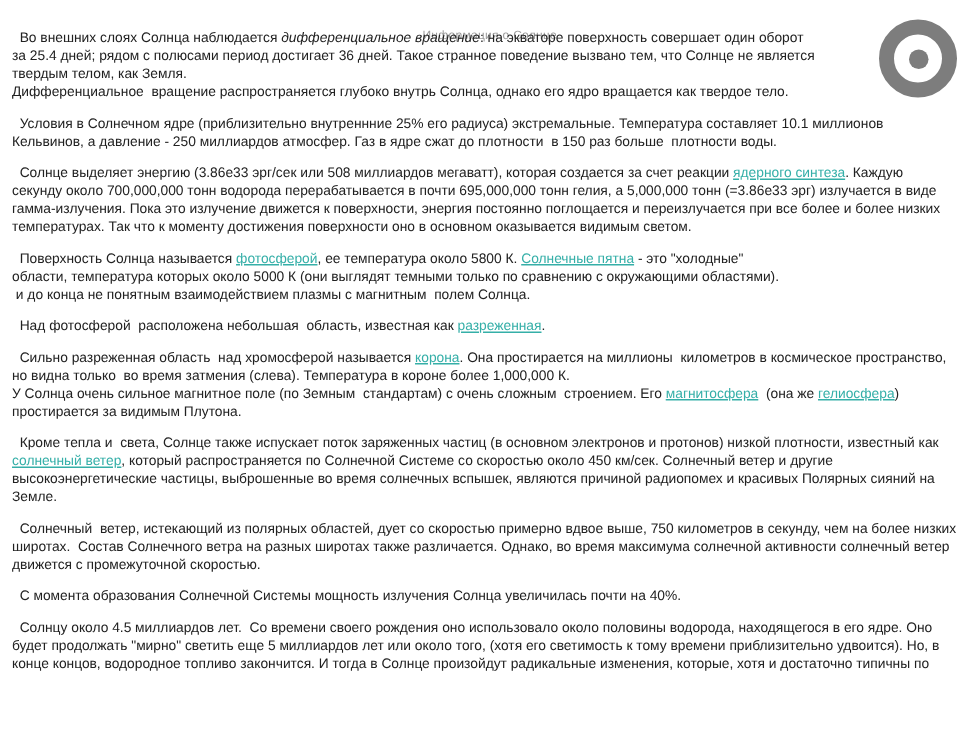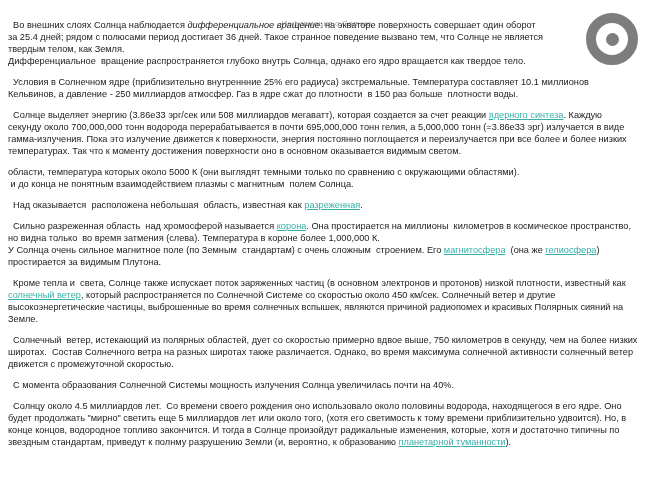--- a/index.html
+++ b/index.html
@@ -59,25 +59,26 @@
       <div class="line"><span class="">  Условия в Солнечном ядре (приблизительно внутреннние 25% его радиуса) экстремальные. Температура составляет 10.1 миллионов</span></div>
       <div class="line"><span class="">Кельвинов, а давление - 250 миллиардов атмосфер. Газ в ядре сжат до плотности  в 150 раз больше  плотности воды.</span></div>
     </div>
     <div class="para">
       <div class="line"><span class="">  Солнце выделяет энергию (3.86e33 эрг/сек или 508 миллиардов мегаватт), которая создается за счет реакции </span><a href="#" class="doclink">ядерного синтеза</a><span class="">. Каждую</span></div>
       <div class="line"><span class="">секунду около 700,000,000 тонн водорода перерабатывается в почти 695,000,000 тонн гелия, а 5,000,000 тонн (=3.86e33 эрг) излучается в виде</span></div>
       <div class="line"><span class="">гамма-излучения. Пока это излучение движется к поверхности, энергия постоянно поглощается и переизлучается при все более и более низких</span></div>
       <div class="line"><span class="">температурах. Так что к моменту достижения поверхности оно в основном оказывается видимым светом.</span></div>
     </div>
     <div class="para">
+      <div class="line"><span class="">  Поверхность Солнца называется </span><a href="#" class="doclink">фотосферой</a><span class="">, ее температура около 5800 К. </span><a href="#" class="doclink">Солнечные пятна</a><span class=""> - это "холодные"</span></div>
       <div class="line"><span class="">области, температура которых около 5000 К (они выглядят темными только по сравнению с окружающими областями).</span></div>
       <div class="line"><span class=""> и до конца не понятным взаимодействием плазмы с магнитным  полем Солнца.</span></div>
     </div>
     <div class="para">
-      <div class="line"><span class="">  Над оказывается  расположена небольшая  область, известная как </span><a href="#" class="doclink">разреженная</a><span class="">.</span></div>
+      <div class="line"><span class="">  Над фотосферой  расположена небольшая  область, известная как </span><a href="#" class="doclink">разреженная</a><span class="">.</span></div>
     </div>
     <div class="para">
       <div class="line"><span class="">  Сильно разреженная область  над хромосферой называется </span><a href="#" class="doclink">корона</a><span class="">. Она простирается на миллионы  километров в космическое пространство,</span></div>
       <div class="line"><span class="">но видна только  во время затмения (слева). Температура в короне более 1,000,000 К.</span></div>
       <div class="line"><span class="">У Солнца очень сильное магнитное поле (по Земным  стандартам) с очень сложным  строением. Его </span><a href="#" class="doclink">магнитосфера</a><span class="">  (она же </span><a href="#" class="doclink">гелиосфера</a><span class="">)</span></div>
       <div class="line"><span class="">простирается за видимым Плутона.</span></div>
     </div>
     <div class="para">
       <div class="line"><span class="">  Кроме тепла и  света, Солнце также испускает поток заряженных частиц (в основном электронов и протонов) низкой плотности, известный как</span></div>
       <div class="line"><a href="#" class="doclink">солнечный ветер</a><span class="">, который распространяется по Солнечной Системе со скоростью около 450 км/сек. Солнечный ветер и другие</span></div>
@@ -89,15 +90,14 @@
       <div class="line"><span class="">широтах.  Состав Солнечного ветра на разных широтах также различается. Однако, во время максимума солнечной активности солнечный ветер</span></div>
       <div class="line"><span class="">движется с промежуточной скоростью.</span></div>
     </div>
     <div class="para">
       <div class="line"><span class="">  С момента образования Солнечной Системы мощность излучения Солнца увеличилась почти на 40%.</span></div>
     </div>
     <div class="para">
       <div class="line"><span class="">  Солнцу около 4.5 миллиардов лет.  Со времени своего рождения оно использовало около половины водорода, находящегося в его ядре. Оно</span></div>
       <div class="line"><span class="">будет продолжать "мирно" светить еще 5 миллиардов лет или около того, (хотя его светимость к тому времени приблизительно удвоится). Но, в</span></div>
       <div class="line"><span class="">конце концов, водородное топливо закончится. И тогда в Солнце произойдут радикальные изменения, которые, хотя и достаточно типичны по</span></div>
-      <div class="line"><span class="">звездным стандартам, приведут к полнму разрушению Земли (и, вероятно, к образованию </span><a href="#" class="doclink">планетарной туманности</a><span class="">).</span></div>
     </div>
   </div>
 
 </body></html>

